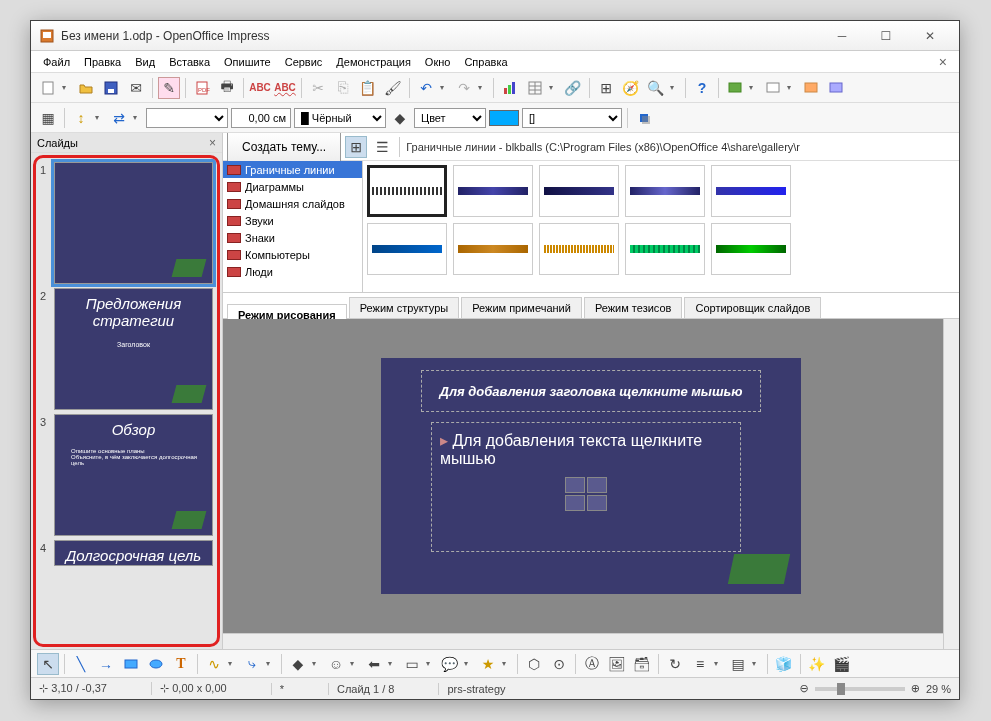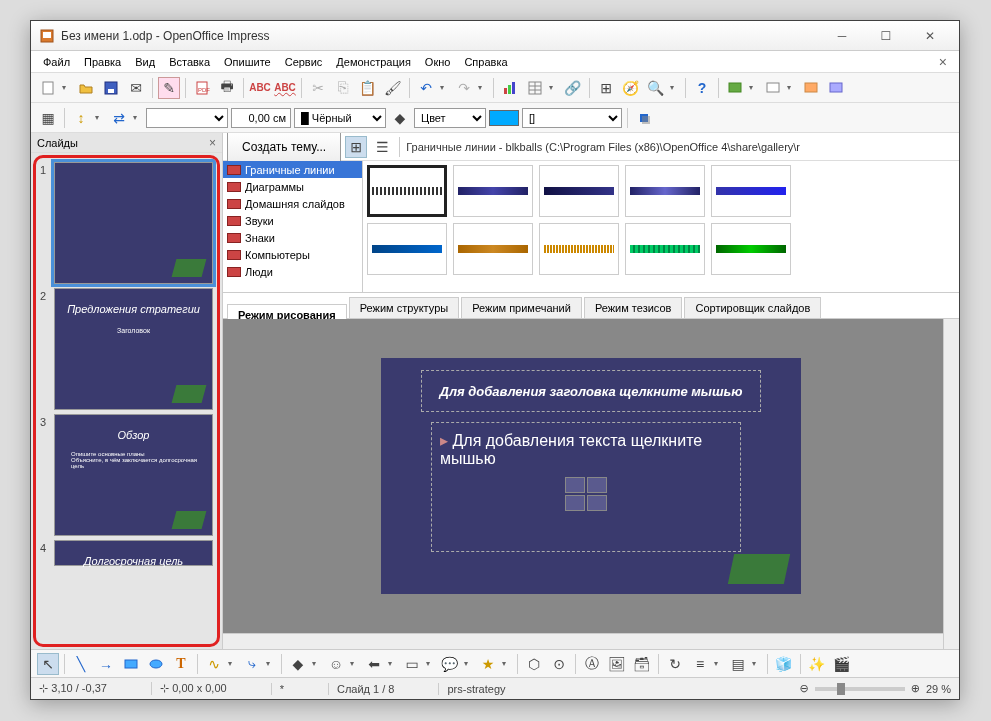--- a/index.html
+++ b/index.html
@@ -22,21 +22,21 @@
 .colorswatch { width: 30px; height: 16px; border: 1px solid #666; }
 .main { flex: 1; display: flex; overflow: hidden; }
 .sidebar { width: 192px; border-right: 1px solid #ccc; display: flex; flex-direction: column; background: #e5e5e5; }
 .sidebar-hdr { height: 20px; display: flex; align-items: center; padding: 0 6px; font-size: 11px; border-bottom: 1px solid #ddd; }
 .sidebar-hdr .x { margin-left: auto; color: #666; font-size: 12px; }
 .slides { flex: 1; overflow: hidden; padding: 4px; border: 3px solid #e02020; border-radius: 10px; margin: 2px; }
 .slide-item { display: flex; margin-bottom: 4px; }
 .slide-num { width: 14px; font-size: 11px; color: #444; padding-top: 2px; }
 .slide-thumb { flex: 1; height: 122px; background: #3a3a6e; border: 1px solid #999; position: relative; color: #fff; font-size: 8px; padding: 6px; }
 .slide-thumb.sel { outline: 3px solid #4a90d9; }
-.slide-thumb .stitle { text-align: center; font-style: italic; font-size: 11px; margin-top: 8px; }
+.slide-thumb .stitle { text-align: center; font-style: italic; font-size: 15px; margin-top: 0; }
 .slide-thumb .sbody { font-size: 7px; margin-top: 12px; text-align: center; }
 .slide-thumb .sbullets { font-size: 6px; margin-top: 10px; padding-left: 10px; }
 .slide-thumb .scorner { position: absolute; bottom: 6px; right: 8px; width: 30px; height: 18px; background: #3a7a3a; transform: skewX(-15deg); }
 .rightarea { flex: 1; display: flex; flex-direction: column; overflow: hidden; }
 .gallery { height: 160px; border-bottom: 1px solid #ccc; display: flex; flex-direction: column; }
 .gallery-top { height: 28px; display: flex; align-items: center; padding: 4px; gap: 4px; border-bottom: 1px solid #ddd; }
 .btn { height: 32px; padding: 0 14px; font-size: 12px; border: 1px solid #999; background: linear-gradient(#fff,#eee); }
 .gallery-path { font-size: 11px; color: #333; white-space: nowrap; overflow: hidden; }
 .gallery-body { flex: 1; display: flex; overflow: hidden; }
 .catlist { width: 140px; border-right: 1px solid #ccc; font-size: 11px; overflow: hidden; position: relative; }

